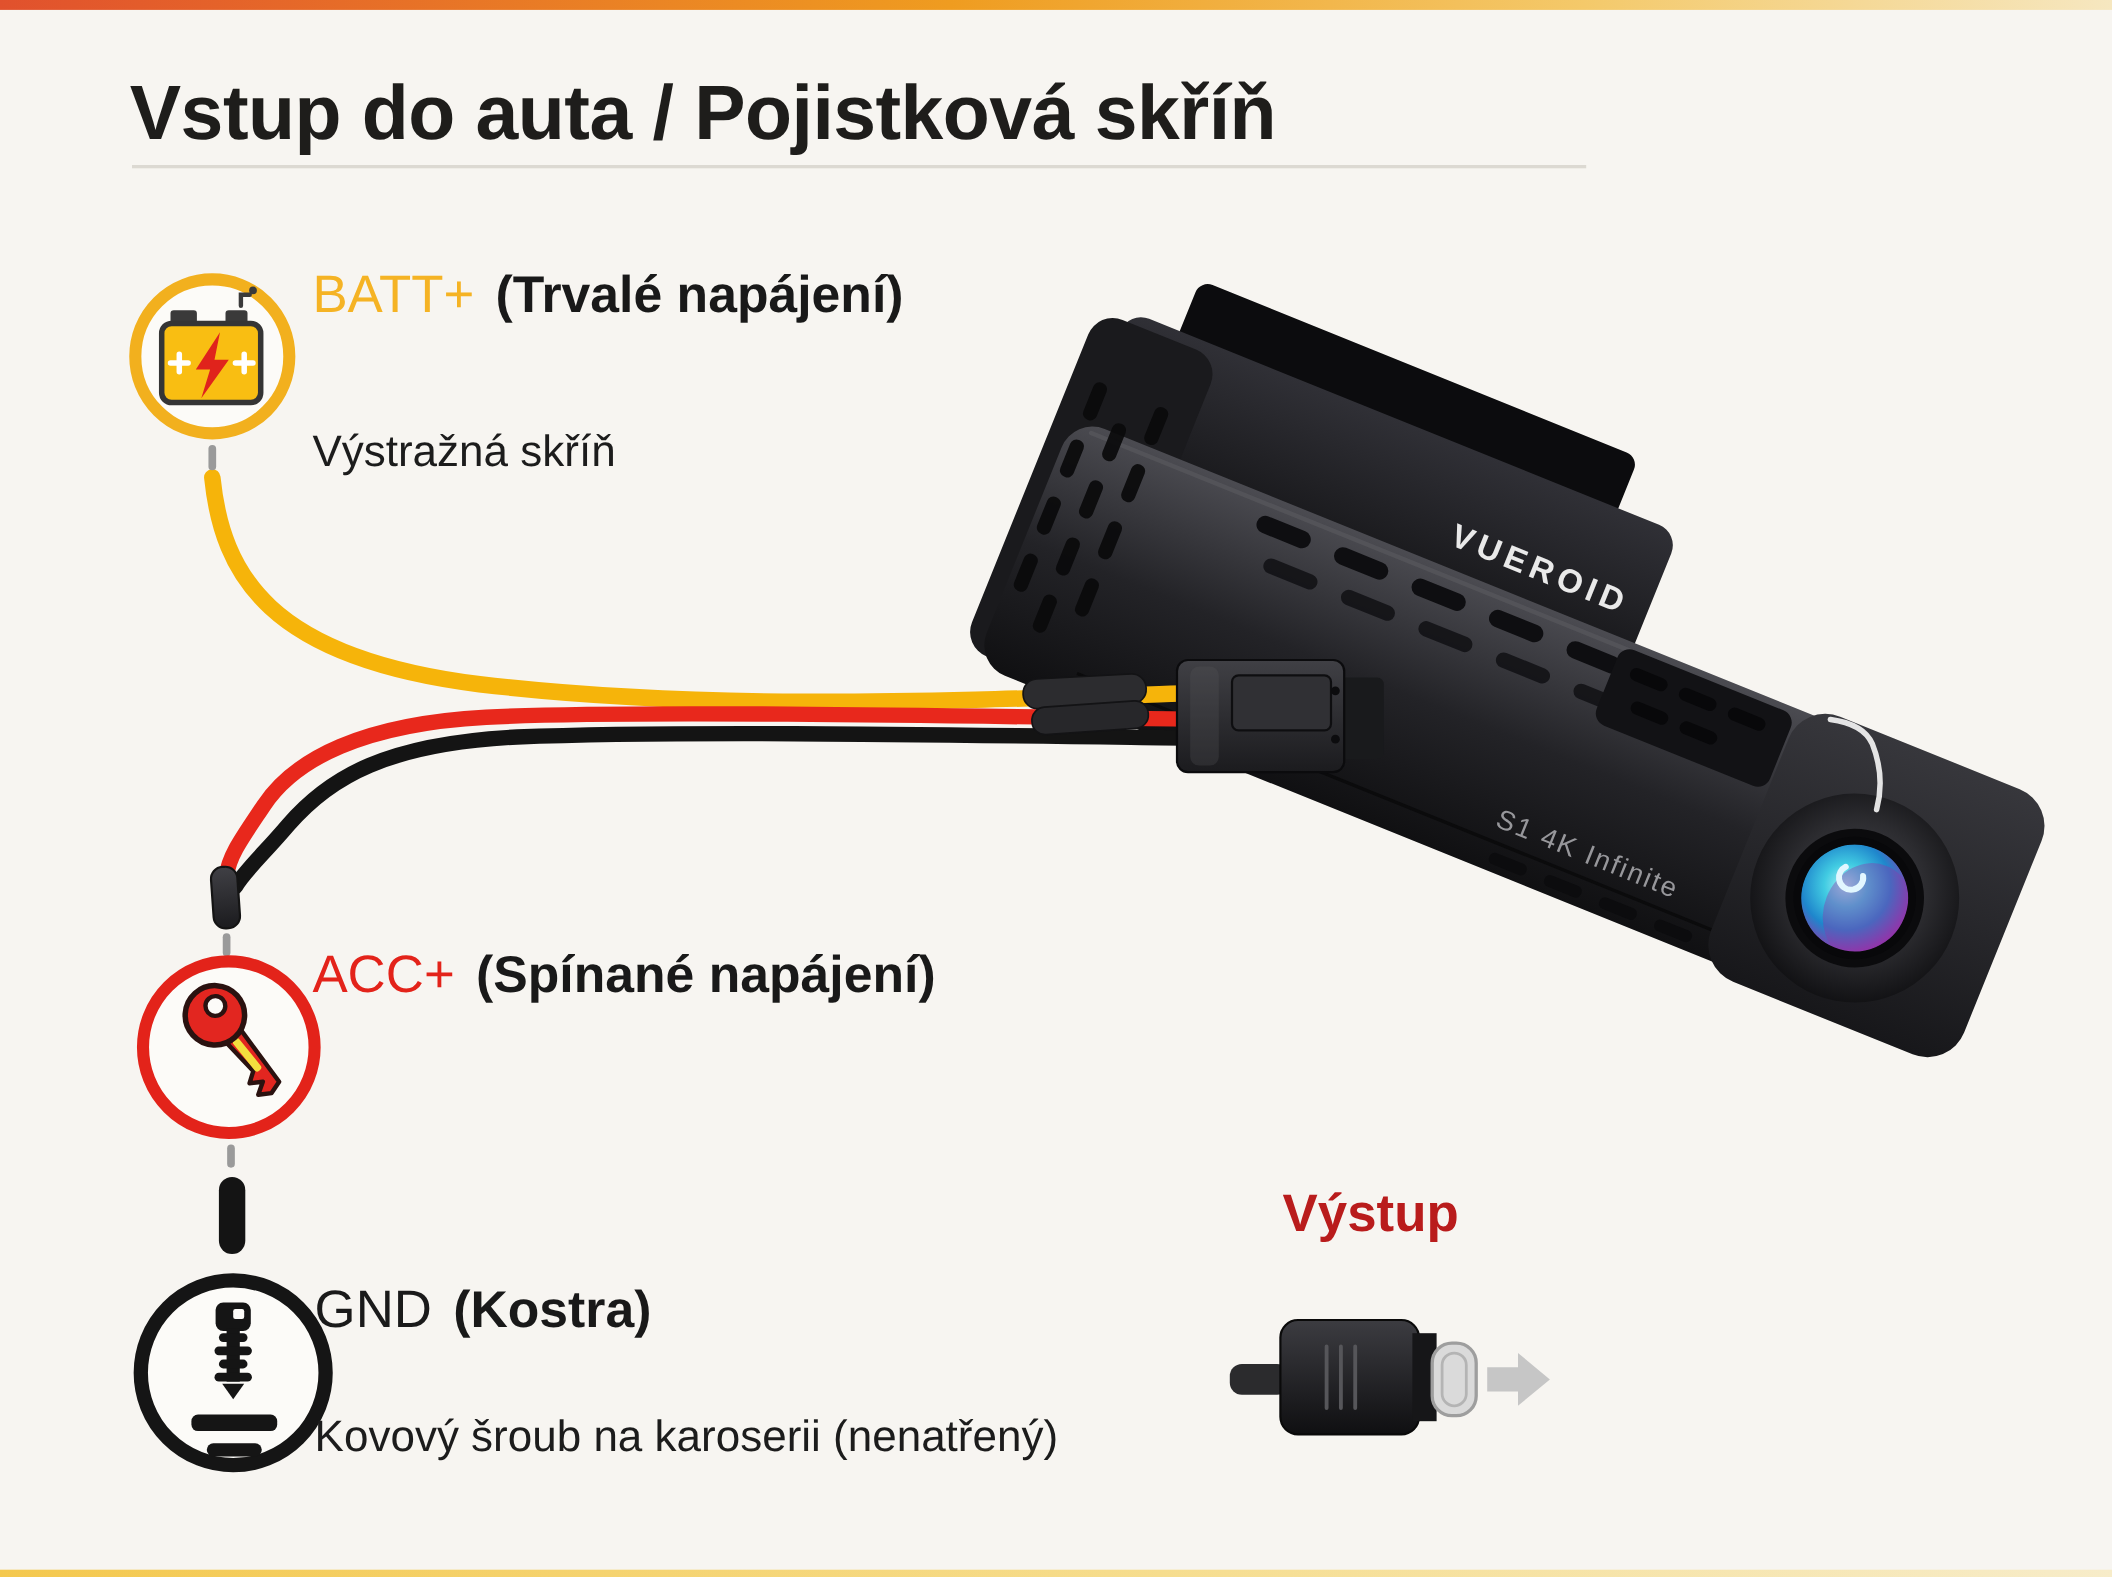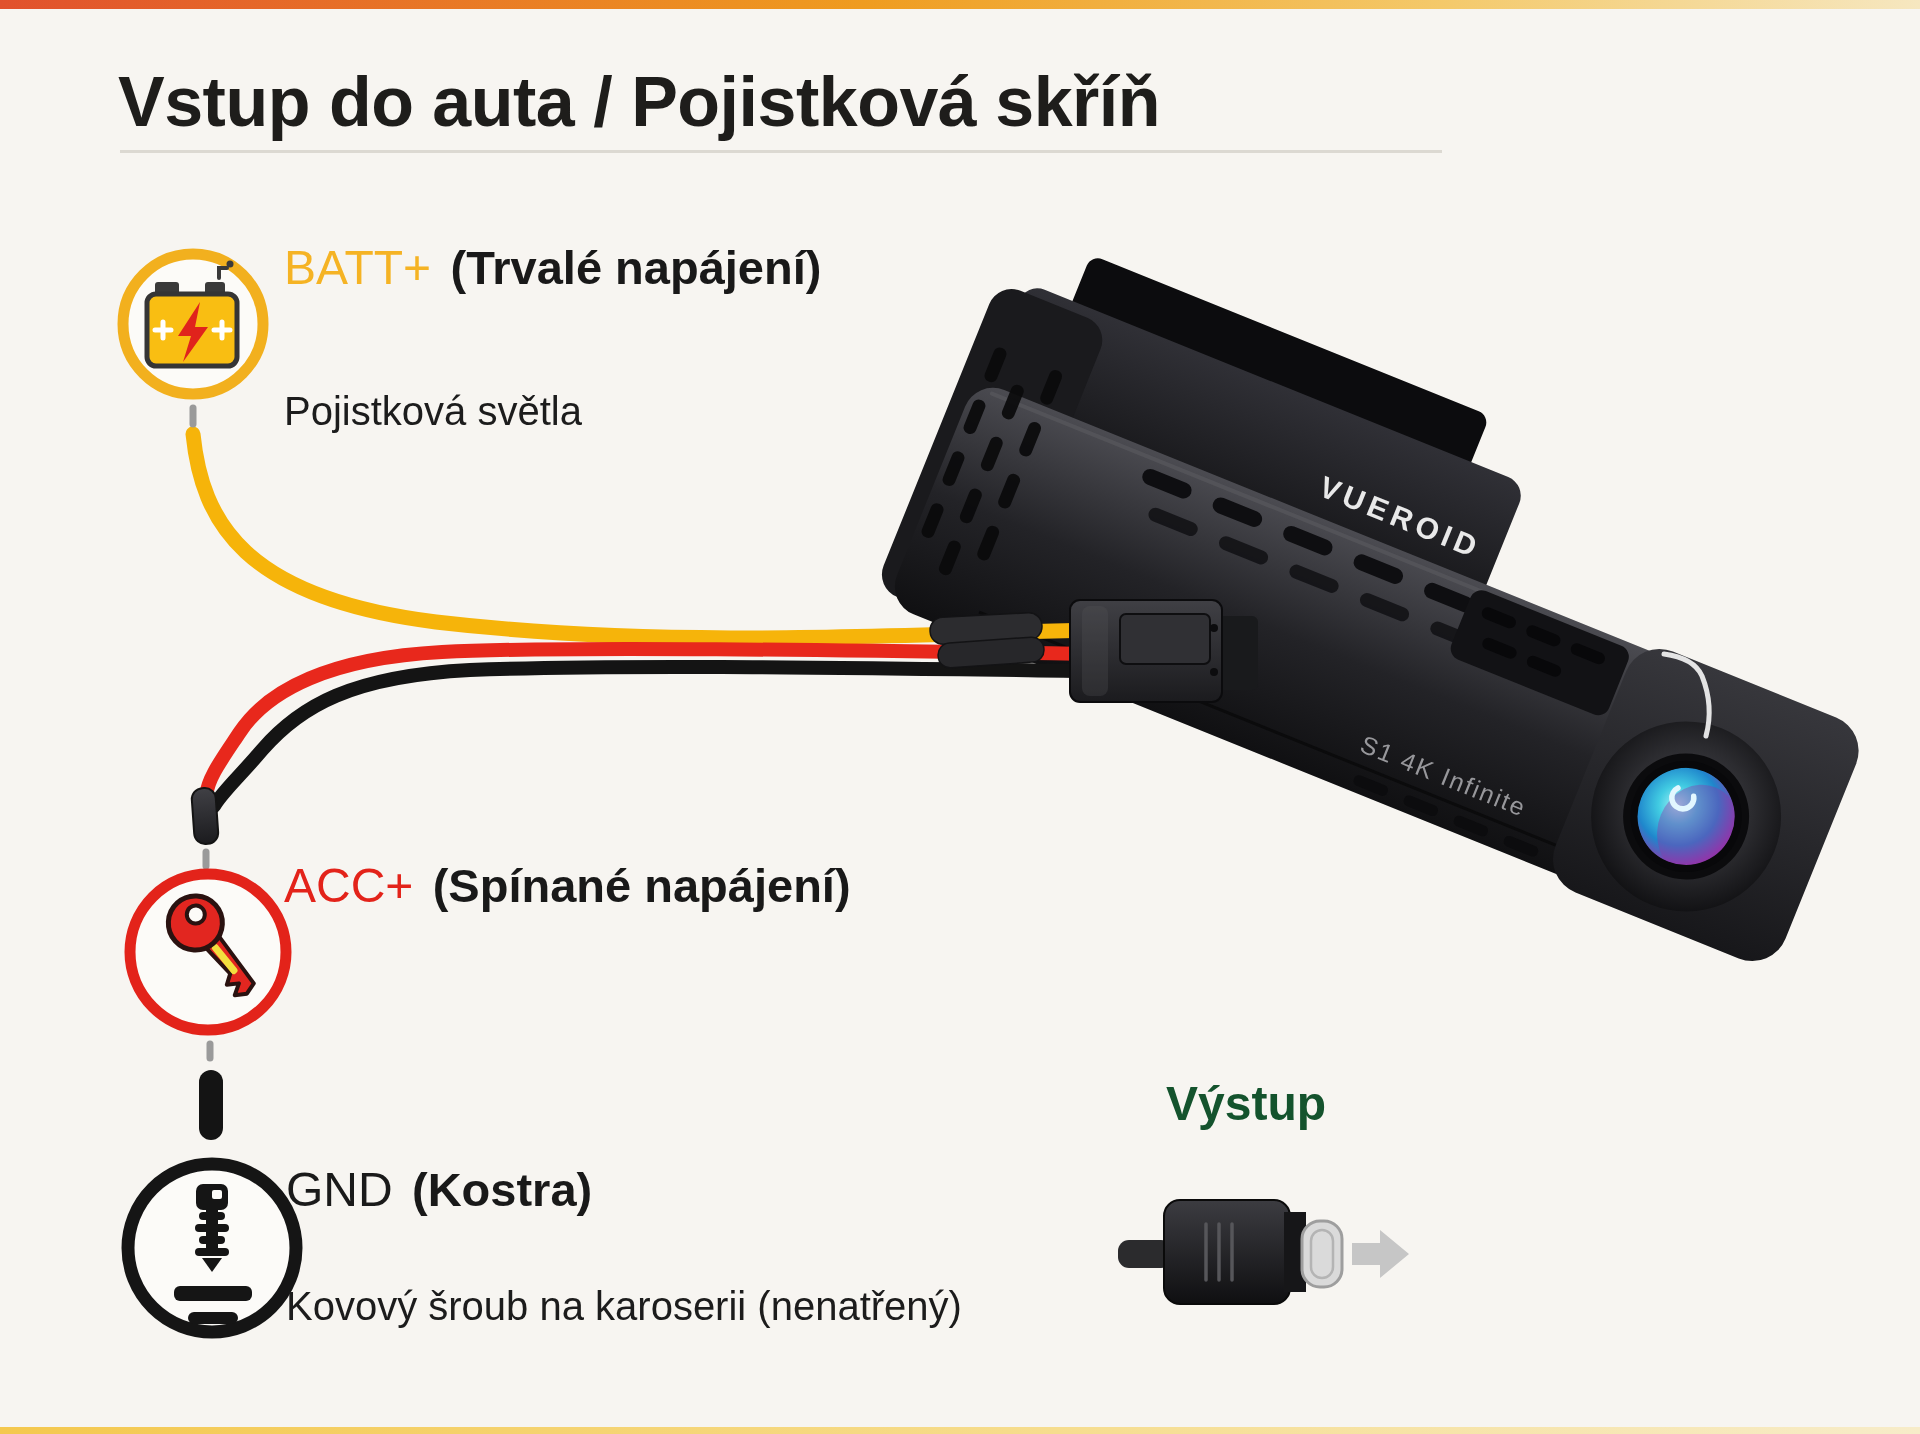--- a/index.html
+++ b/index.html
@@ -11,21 +11,21 @@
   .abs{position:absolute;white-space:nowrap;}
   .title{left:118px;top:62px;font-size:70px;font-weight:800;color:#1e1d1b;letter-spacing:-0.5px;}
   .divider{left:120px;top:150px;width:1322px;height:3px;background:#dcd9d2;}
   .row-label{font-size:48px;}
   .row-label .lbl{font-weight:400;margin-right:6px;}
   .row-label .paren{font-weight:700;font-size:47px;color:#191919;}
   .desc{font-size:40px;color:#1c1c1c;line-height:57px;}
   .lbl-batt{color:#F5B324;}
   .lbl-acc{color:#E3231A;}
   .lbl-gnd{color:#1a1a1a;}
-  .vystup{left:1166px;top:1076px;font-size:48px;font-weight:800;color:#14532d;}
+  .vystup{left:1166px;top:1076px;font-size:48px;font-weight:800;color:#b91c1c;}
   .dest{left:1418px;top:1216px;font-size:46px;font-weight:700;color:#161514;}
   svg.layer{position:absolute;left:0;top:0;}
 </style>
 </head>
 <body>
 
 <div class="stage">
 
   <svg class="layer" width="1920" height="1434" viewBox="0 0 1920 1434">
     <defs>
@@ -211,21 +211,21 @@
   <div class="strip top"></div>
   <div class="strip bottom"></div>
 
   <div class="abs title">Vstup do auta / Pojistková skříň</div>
   <div class="abs divider"></div>
 
   <div class="abs row-label" style="left:284px;top:240px">
     <span class="lbl lbl-batt">BATT+</span>
     <span class="paren">(Trvalé napájení)</span>
   </div>
-  <div class="abs desc" style="left:284px;top:383px">Pojistková světla</div>
+  <div class="abs desc" style="left:284px;top:383px">Výstražná skříň</div>
 
   <div class="abs row-label" style="left:284px;top:858px">
     <span class="lbl lbl-acc">ACC+</span>
     <span class="paren">(Spínané napájení)</span>
   </div>
 
   <div class="abs desc" style="left:286px;top:1278px">Kovový šroub na karoserii (nenatřený)</div>
   <div class="abs row-label" style="left:286px;top:1162px">
     <span class="lbl lbl-gnd">GND</span>
     <span class="paren">(Kostra)</span>

